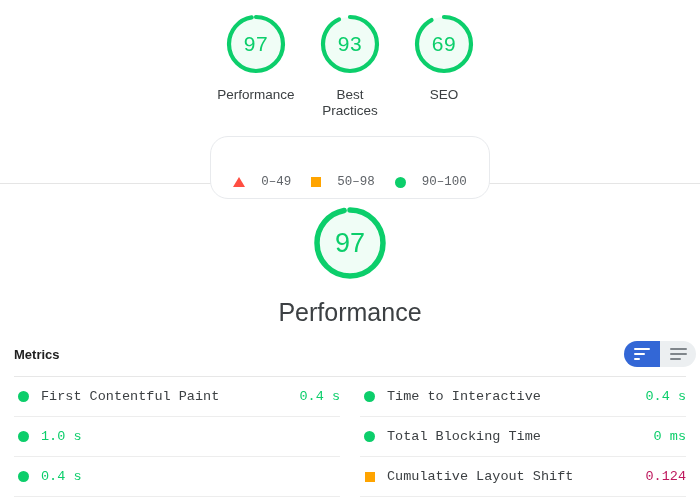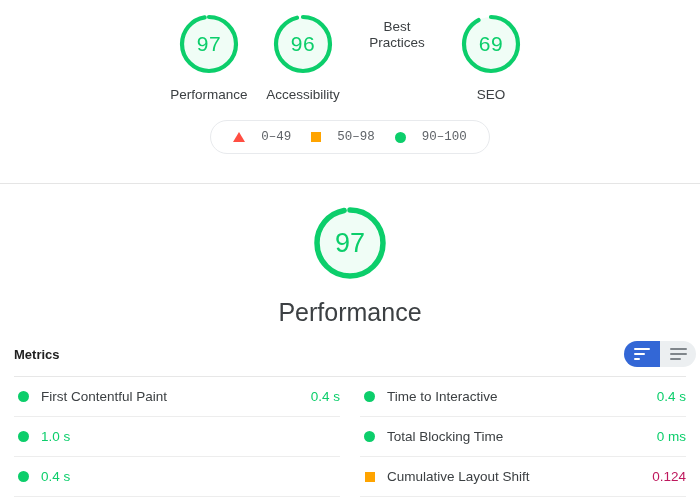--- a/index.html
+++ b/index.html
@@ -80,20 +80,21 @@
     padding: 9px 22px;
     background: #fff;
   }
   .legend-item {
     display: flex;
     align-items: center;
     gap: 16px;
     font-family: "Liberation Mono", monospace;
     font-size: 12.5px;
     color: #5f6368;
+    margin-top: 29px;
   }
   .shape-tri {
     width: 0; height: 0;
     border-left: 6px solid transparent;
     border-right: 6px solid transparent;
     border-bottom: 10px solid #ff4e42;
   }
   .shape-sq {
     width: 10px; height: 10px;
     background: #ffa400;
@@ -177,20 +178,21 @@
     grid-template-columns: 1fr 1fr;
     column-gap: 20px;
     padding: 0 14px;
   }
   .metric {
     display: flex;
     align-items: center;
     padding: 12px 0 12px 4px;
     border-bottom: 1px solid #ededed;
     font-size: 13.5px;
+    font-family: Liberation Mono, monospace;
   }
   .metric-icon {
     flex: 0 0 auto;
     margin-right: 12px;
     display: flex;
     align-items: center;
     justify-content: center;
     width: 11px;
   }
   .dot-green { width: 11px; height: 11px; border-radius: 50%; background: #0cce6b; }
@@ -217,27 +219,24 @@
             <circle cx="34" cy="34" r="27" fill="none" stroke="#0cce6b" stroke-width="4.2" stroke-linecap="round" stroke-dasharray="164.56 5.09"></circle>
           </svg>
           <div class="gauge-num">97</div>
         </div>
         <div class="gauge-label">Performance</div>
       </div>
       <div class="gauge-wrap">
         <div class="gauge">
           <svg width="68" height="68" viewBox="0 0 68 68">
             <circle cx="34" cy="34" r="27" fill="#f0fdf6"></circle>
-            <circle cx="34" cy="34" r="27" fill="none" stroke="#0cce6b" stroke-width="4.2" stroke-linecap="round" stroke-dasharray="162.86 6.79"></circle>
+            <circle cx="34" cy="34" r="27" fill="none" stroke="#0cce6b" stroke-width="4.2" stroke-linecap="round" stroke-dasharray="157.77 11.88"></circle>
           </svg>
-          <div class="gauge-num">96</div>
-        </div>
-        <div class="gauge-label">Accessibility</div>
-      </div>
-      <div class="gauge-wrap">
+          <div class="gauge-num">93</div>
+        </div>
         <div class="gauge-label">Best Practices</div>
       </div>
       <div class="gauge-wrap">
         <div class="gauge">
           <svg width="68" height="68" viewBox="0 0 68 68">
             <circle cx="34" cy="34" r="27" fill="#f0fdf6"></circle>
             <circle cx="34" cy="34" r="27" fill="none" stroke="#0cce6b" stroke-width="4.2" stroke-linecap="round" stroke-dasharray="156.07 13.57"></circle>
           </svg>
           <div class="gauge-num">69</div>
         </div>

